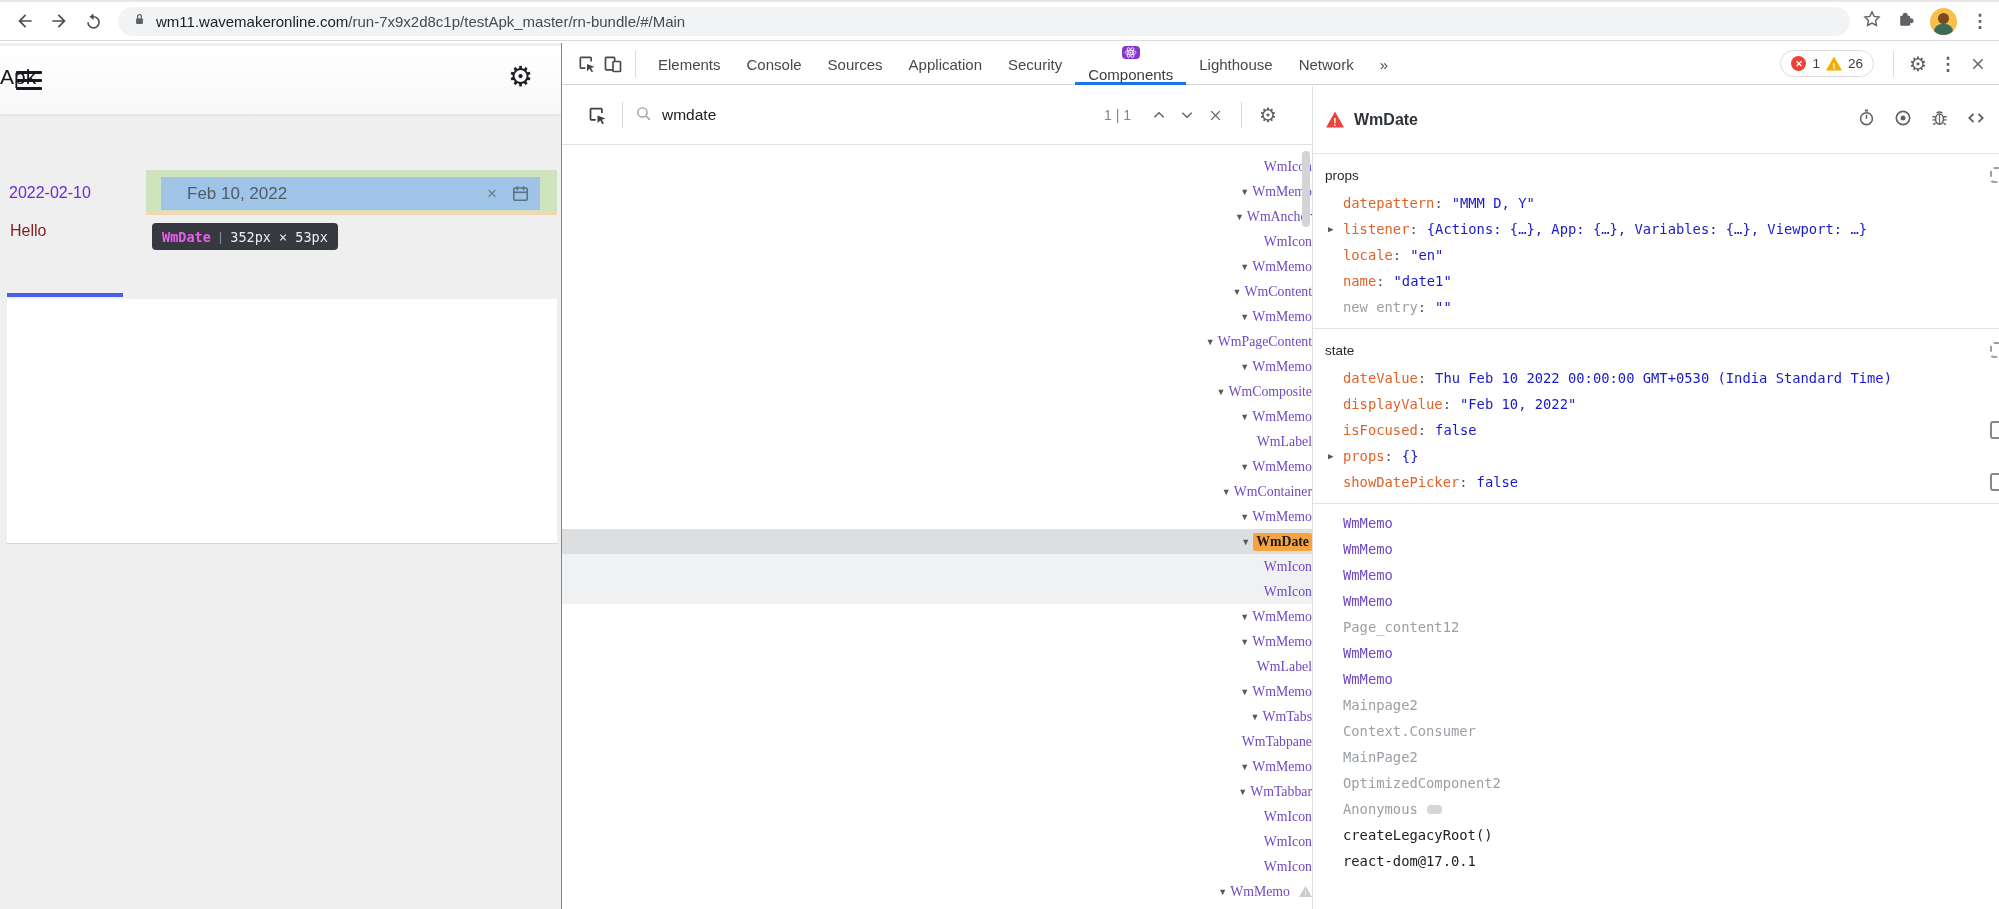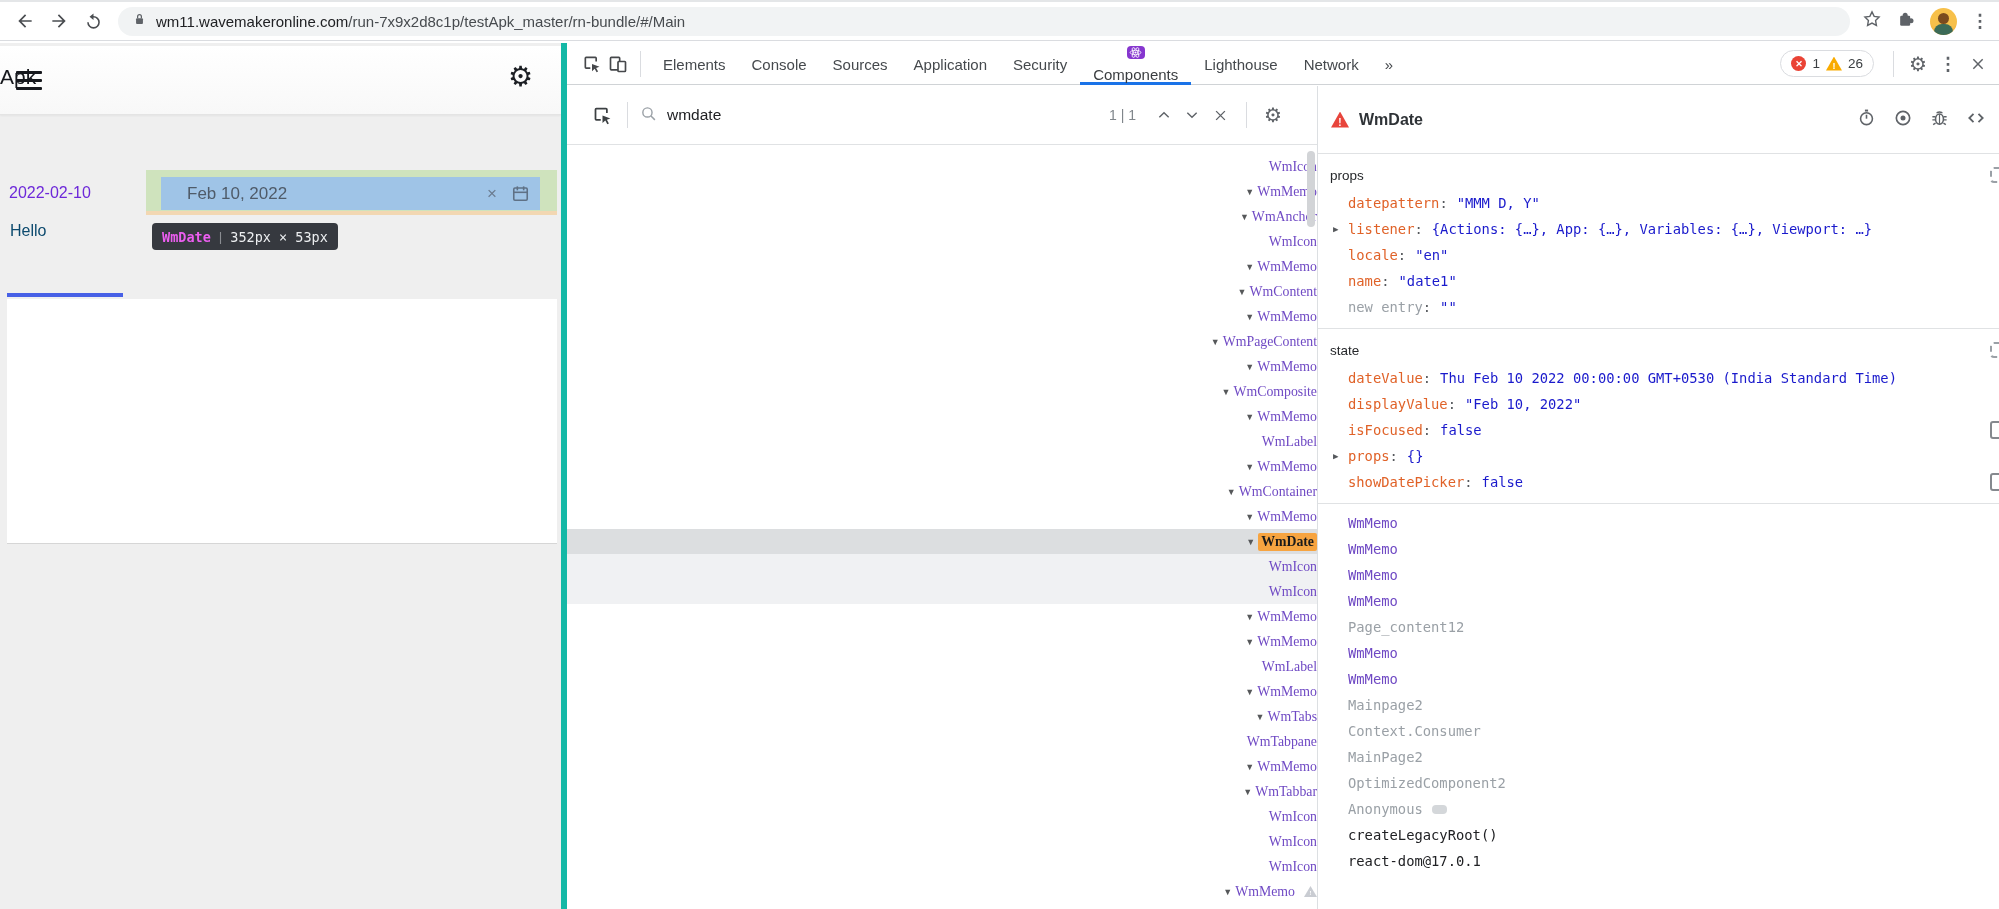--- a/index.html
+++ b/index.html
@@ -48,34 +48,34 @@
   .date-clear{ font-size:17px; color:#6b7c90; margin-right:14px; }
   .date-cal{ margin-right:10px; display:flex; }
 
   .tooltip{ position:absolute; left:152px; top:180px; height:27px; background:#36393f;
             border-radius:4px; display:flex; align-items:center; padding:0 10px;
             font-size:13.5px; white-space:nowrap; }
   .tt-name{ color:#ec5ef0; font-weight:bold; }
   .tt-div{ color:#8a8d92; margin:0 8px; }
   .tt-size{ color:#eceef0; }
 
-  .hello{ position:absolute; left:10px; top:179px; font-size:16px; color:#0c4a6e; }
+  .hello{ position:absolute; left:10px; top:179px; font-size:16px; color:#7f1d1d; }
 
   .app-tabs{ position:absolute; left:7px; top:214px; display:flex; }
   .app-tab{ font-size:15px; letter-spacing:0.4px; color:#757575; font-weight:500;
             padding:0 12px; height:20px; }
   .app-tab:first-child{ padding-left:13px; }
   .app-tab.active{ color:#4760e6; }
   .tab-underline{ position:absolute; left:7px; top:250px; width:116px; height:4px; background:#4760e6; }
   .tab-pane{ position:absolute; left:7px; top:256px; width:550px; height:245px; background:#fff;
              border-bottom:1px solid #d6d6d6; }
 
   
   .dt{ position:absolute; top:43px; left:561px; right:0; bottom:0; background:#fff;
-       border-left:6px solid #14b8a6; }
+       border-left:1px solid #14b8a6; }
   .dt-tabs{ height:42px; border-bottom:1px solid #d0d3d6; display:flex; align-items:center; }
   .dt-ic{ display:flex; align-items:center; justify-content:center; color:#46484b; }
   .dt-divider{ width:1px; height:26px; background:#dadce0; margin:0 9px; }
   .dtab{ padding:0 13px; height:42px; display:flex; align-items:center; gap:7px;
          font-size:15px; color:#45494d; border-bottom:3px solid transparent; padding-top:3px; }
   .dtab.active{ border-bottom-color:#1a73e8; color:#3a3d40;flex-direction:column; }
   .ricon{ display:none; width:18px; height:18px; border-radius:4px; background:#8636cf;
           align-items:center; justify-content:center; }
   .dtab.has-icon .ricon{ display:flex; }
   .dt-spacer{ flex:1; }

